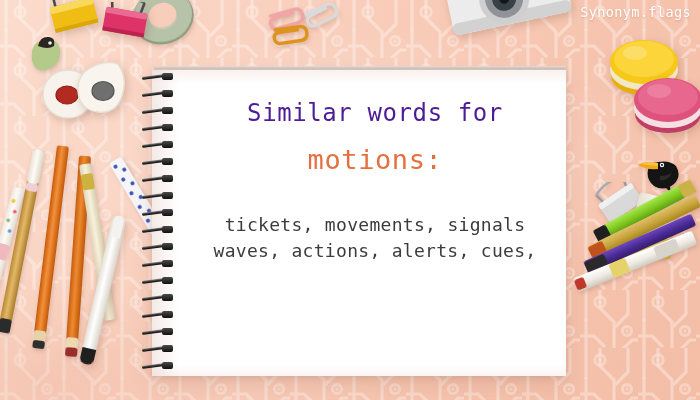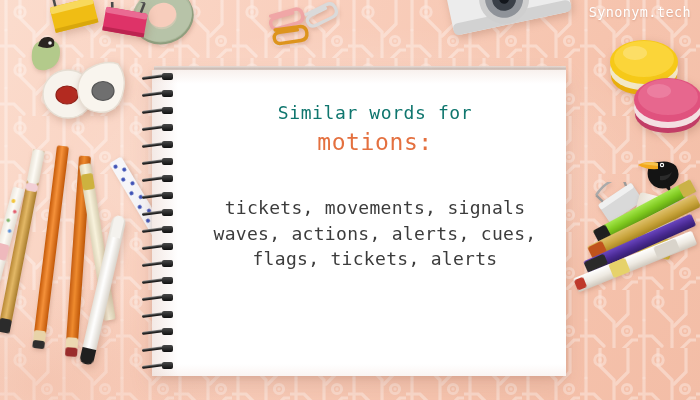--- a/index.html
+++ b/index.html
@@ -112,28 +112,28 @@
   
   .page-text {
     position: absolute;
     left: 188px;
     top: 70px;
     width: 374px;
     text-align: center;
   }
   .title-small {
     margin-top: 31px;
-    font-size: 18px;
+    font-size: 24px;
     line-height: 24px;
     letter-spacing: .6px;
-    color: #0f766e;
+    color: #4c1d95;
   }
   .title-word {
-    margin-top: 3px;
-    font-size: 23px;
+    margin-top: 20px;
+    font-size: 27px;
     line-height: 29px;
     letter-spacing: .6px;
     color: #e4703f;
   }
   .syn-list {
     margin-top: 38px;
   }
   .syn-line {
     font-size: 18px;
     line-height: 25.5px;
@@ -430,19 +430,18 @@
       <div class="coil" style="top: 276px;"></div>
       <div class="coil" style="top: 293px;"></div>
     </div>
 
   <div class="page-text">
     <div class="title-small">Similar words for</div>
     <div class="title-word">motions:</div>
     <div class="syn-list" id="synlist">
         <div class="syn-line">tickets, movements, signals</div>
         <div class="syn-line">waves, actions, alerts, cues,</div>
-        <div class="syn-line">flags, tickets, alerts</div>
       </div>
   </div>
 
-  <div class="watermark">Synonym.tech</div>
+  <div class="watermark">Synonym.flags</div>
 
 </div>
 
 </body></html>

